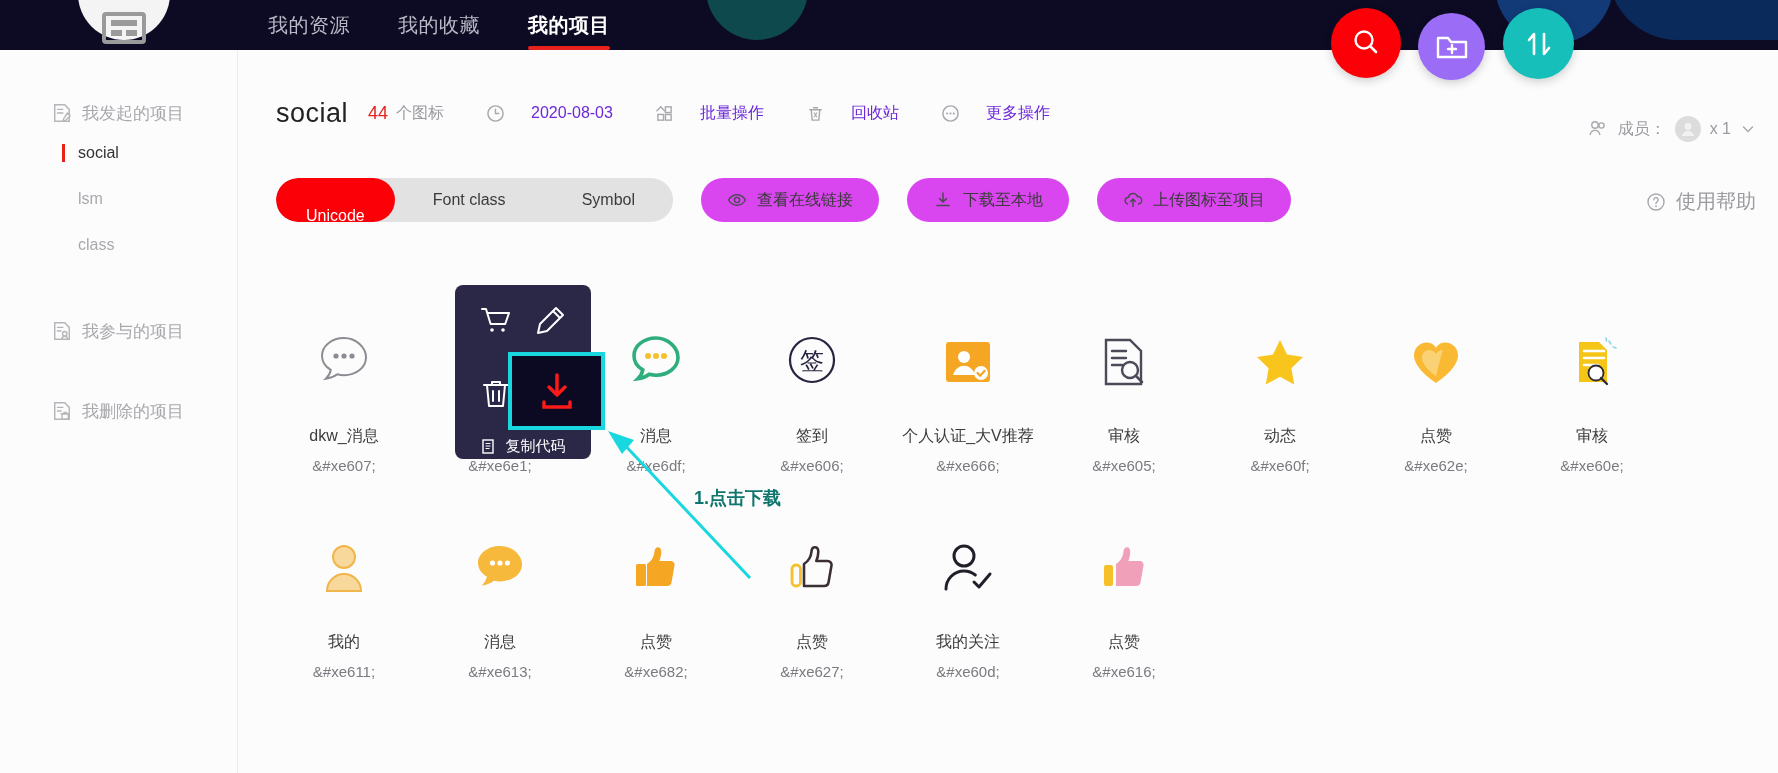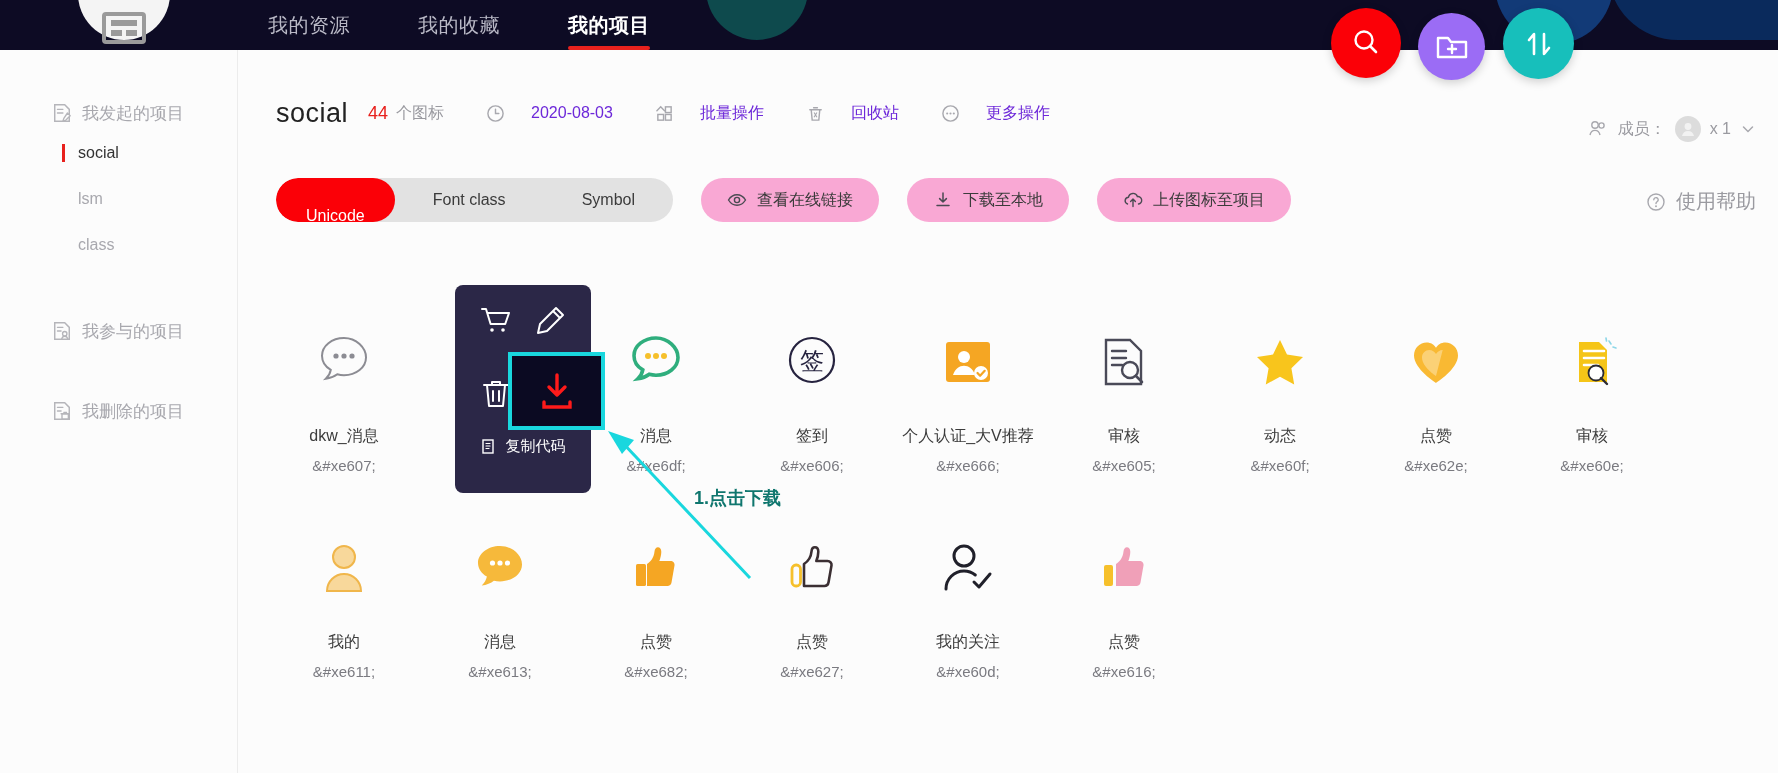--- a/index.html
+++ b/index.html
@@ -18,21 +18,21 @@
   }
   .logo-blob{
     position:absolute; left:78px; top:-52px; width:92px; height:92px;
     background:#f4f4f4; border-radius:46px; z-index:33;
   }
   .logo-glyph{
     position:absolute; left:100px; top:8px; width:48px; height:40px; z-index:34;
   }
   .nav{
     position:absolute; left:268px; top:0; height:50px;
-    display:flex; align-items:flex-end; gap:68px; z-index:32;
+    display:flex; align-items:flex-end; gap:48px; z-index:32;
   }
   .nav-item{
     color:#b9b9c6; font-size:20px; line-height:50px; height:50px;
     cursor:pointer; position:relative; letter-spacing:.5px;
   }
   .nav-item.active{ color:#fff; font-weight:600; }
   .nav-item.active:after{
     content:""; position:absolute; left:0; right:0; bottom:0;
     height:4px; background:#e8211d; border-radius:2px;
   }
@@ -111,21 +111,21 @@
     display:flex; background:#e2e2e2; border-radius:22px; height:44px; overflow:hidden;
   }
   .seg-item{
     padding:0 38px; line-height:44px; font-size:16px; color:#3b3b3b; cursor:pointer;
   }
   .seg-item.active{
     background:#fb0007; color:#fff; border-radius:22px; padding:16px 30px;
   }
   .pill{
     display:flex; align-items:center; gap:10px; height:44px; padding:0 26px;
-    background:#f9a8d4; border-radius:22px; font-size:16px; color:#3b3b3b; cursor:pointer;
+    background:#d946ef; border-radius:22px; font-size:16px; color:#3b3b3b; cursor:pointer;
   }
   .pill .ic{ width:20px; height:20px; flex:0 0 20px; }
 
   .help{
     position:absolute; right:22px; top:138px;
     display:flex; align-items:center; gap:10px; color:#9a9aa0; font-size:20px; cursor:pointer;font-family:Liberation Mono, monospace;
   }
 
   
   .grid{
@@ -138,21 +138,21 @@
   }
   .cell .glyph{
     height:96px; display:flex; align-items:center; justify-content:center;
     margin-top:14px;
   }
   .cell .nm{ font-size:16px; color:#3c3c3c; margin-top:16px; }
   .cell .cd{ font-size:15px; color:#7a7a80; margin-top:10px; }
 
   
   .hoverpop{
-    position:absolute; left:455px; top:285px; width:136px; height:208px;
+    position:absolute; left:455px; top:285px; width:136px; height:174px;
     background:#2b2747; border-radius:8px; z-index:20;
   }
   .hp-row{ display:flex; height:72px; align-items:center; justify-content:space-around; padding:0 14px;}
   .hp-ic{ width:32px; height:32px; cursor:pointer; }
   .hp-copy{
     display:flex; align-items:center; justify-content:center; gap:8px;
     color:#fff; font-size:15px; height:34px; cursor:pointer;
   }
   .hl-box{
     position:absolute; left:508px; top:352px; width:97px; height:78px;

